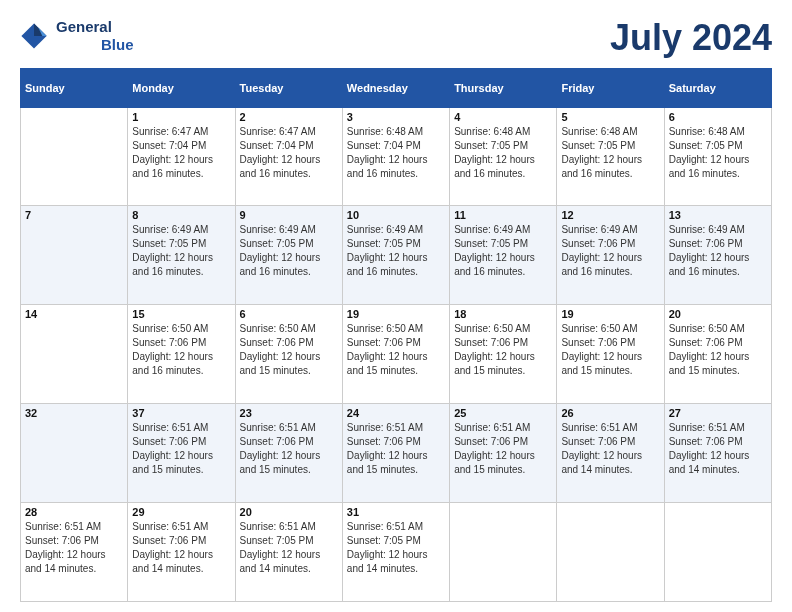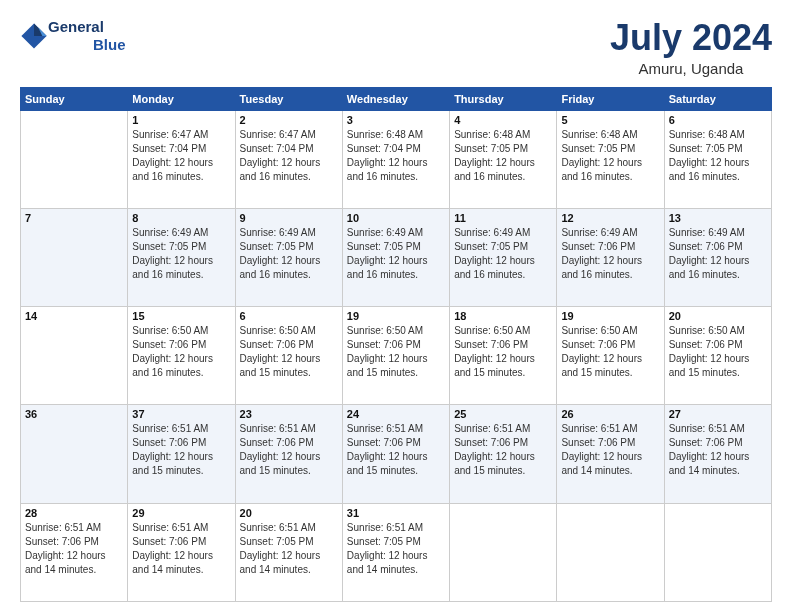--- a/index.html
+++ b/index.html
@@ -19,28 +19,28 @@
     }
     .header {
       display: flex;
       justify-content: space-between;
       align-items: flex-start;
       margin-bottom: 10px;
     }
     .logo {
       display: flex;
       align-items: center;
-      gap: 0;
+      gap: 8px;
     }
     .logo-icon {
       width: 28px;
       height: 28px;
     }
     .title-block {
-      text-align: center;
+      text-align: left;
     }
     .month-title {
       font-size: 36px;
       font-weight: bold;
       color: #1a3a6b;
       line-height: 1.1;
     }
     .location {
       font-size: 15px;
       color: #333;
@@ -51,21 +51,21 @@
       border: 1px solid #ccc;
       border-collapse: collapse;
       width: 100%;
       table-layout: fixed;
     }
     .calendar th {
       background-color: #2255a4;
       color: #fff;
       font-size: 11px;
       font-weight: bold;
-      padding: 5px 4px;
+      padding: 13px 4px;
       text-align: left;
       border: 1px solid #2255a4;
     }
     .calendar td {
       border: 1px solid #ccc;
       vertical-align: top;
       padding: 3px 4px;
       font-size: 9px;
       color: #222;
       height: 82px;
@@ -100,21 +100,20 @@
         <polygon points="20,2 38,20 20,20" fill="#1a3a6b"></polygon>
         <polygon points="26,8 38,20 32,20" fill="#4a90d9"></polygon>
       </svg>
       <div>
         <div style="font-size:15px;font-weight:bold;color:#1a3a6b;line-height:1.2;">General</div>
         <div style="font-size:15px;font-weight:bold;color:#2255a4;line-height:1.2;margin-left:45px;">Blue</div>
       </div>
     </div>
     <div class="title-block">
       <div class="month-title">July 2024</div>
-      <div class="location">Amuru, Uganda</div>
     </div>
   </div>
 
   <table class="calendar">
     <thead>
       <tr>
 
       <th>Sunday</th>
           <th>Monday</th>
           <th>Tuesday</th>
@@ -205,21 +204,21 @@
             <div class="day-number">19</div>
             <div class="day-info">Sunrise: 6:50 AM<br>Sunset: 7:06 PM<br>Daylight: 12 hours<br>and 15 minutes.</div>
           </td>
           <td>
             <div class="day-number">20</div>
             <div class="day-info">Sunrise: 6:50 AM<br>Sunset: 7:06 PM<br>Daylight: 12 hours<br>and 15 minutes.</div>
           </td>
         </tr>
         <tr class="row-stripe">
           <td>
-            <div class="day-number">36</div>
+            <div class="day-number">32</div>
           </td>
           <td>
             <div class="day-number">37</div>
             <div class="day-info">Sunrise: 6:51 AM<br>Sunset: 7:06 PM<br>Daylight: 12 hours<br>and 15 minutes.</div>
           </td>
           <td>
             <div class="day-number">23</div>
             <div class="day-info">Sunrise: 6:51 AM<br>Sunset: 7:06 PM<br>Daylight: 12 hours<br>and 15 minutes.</div>
           </td>
           <td>

